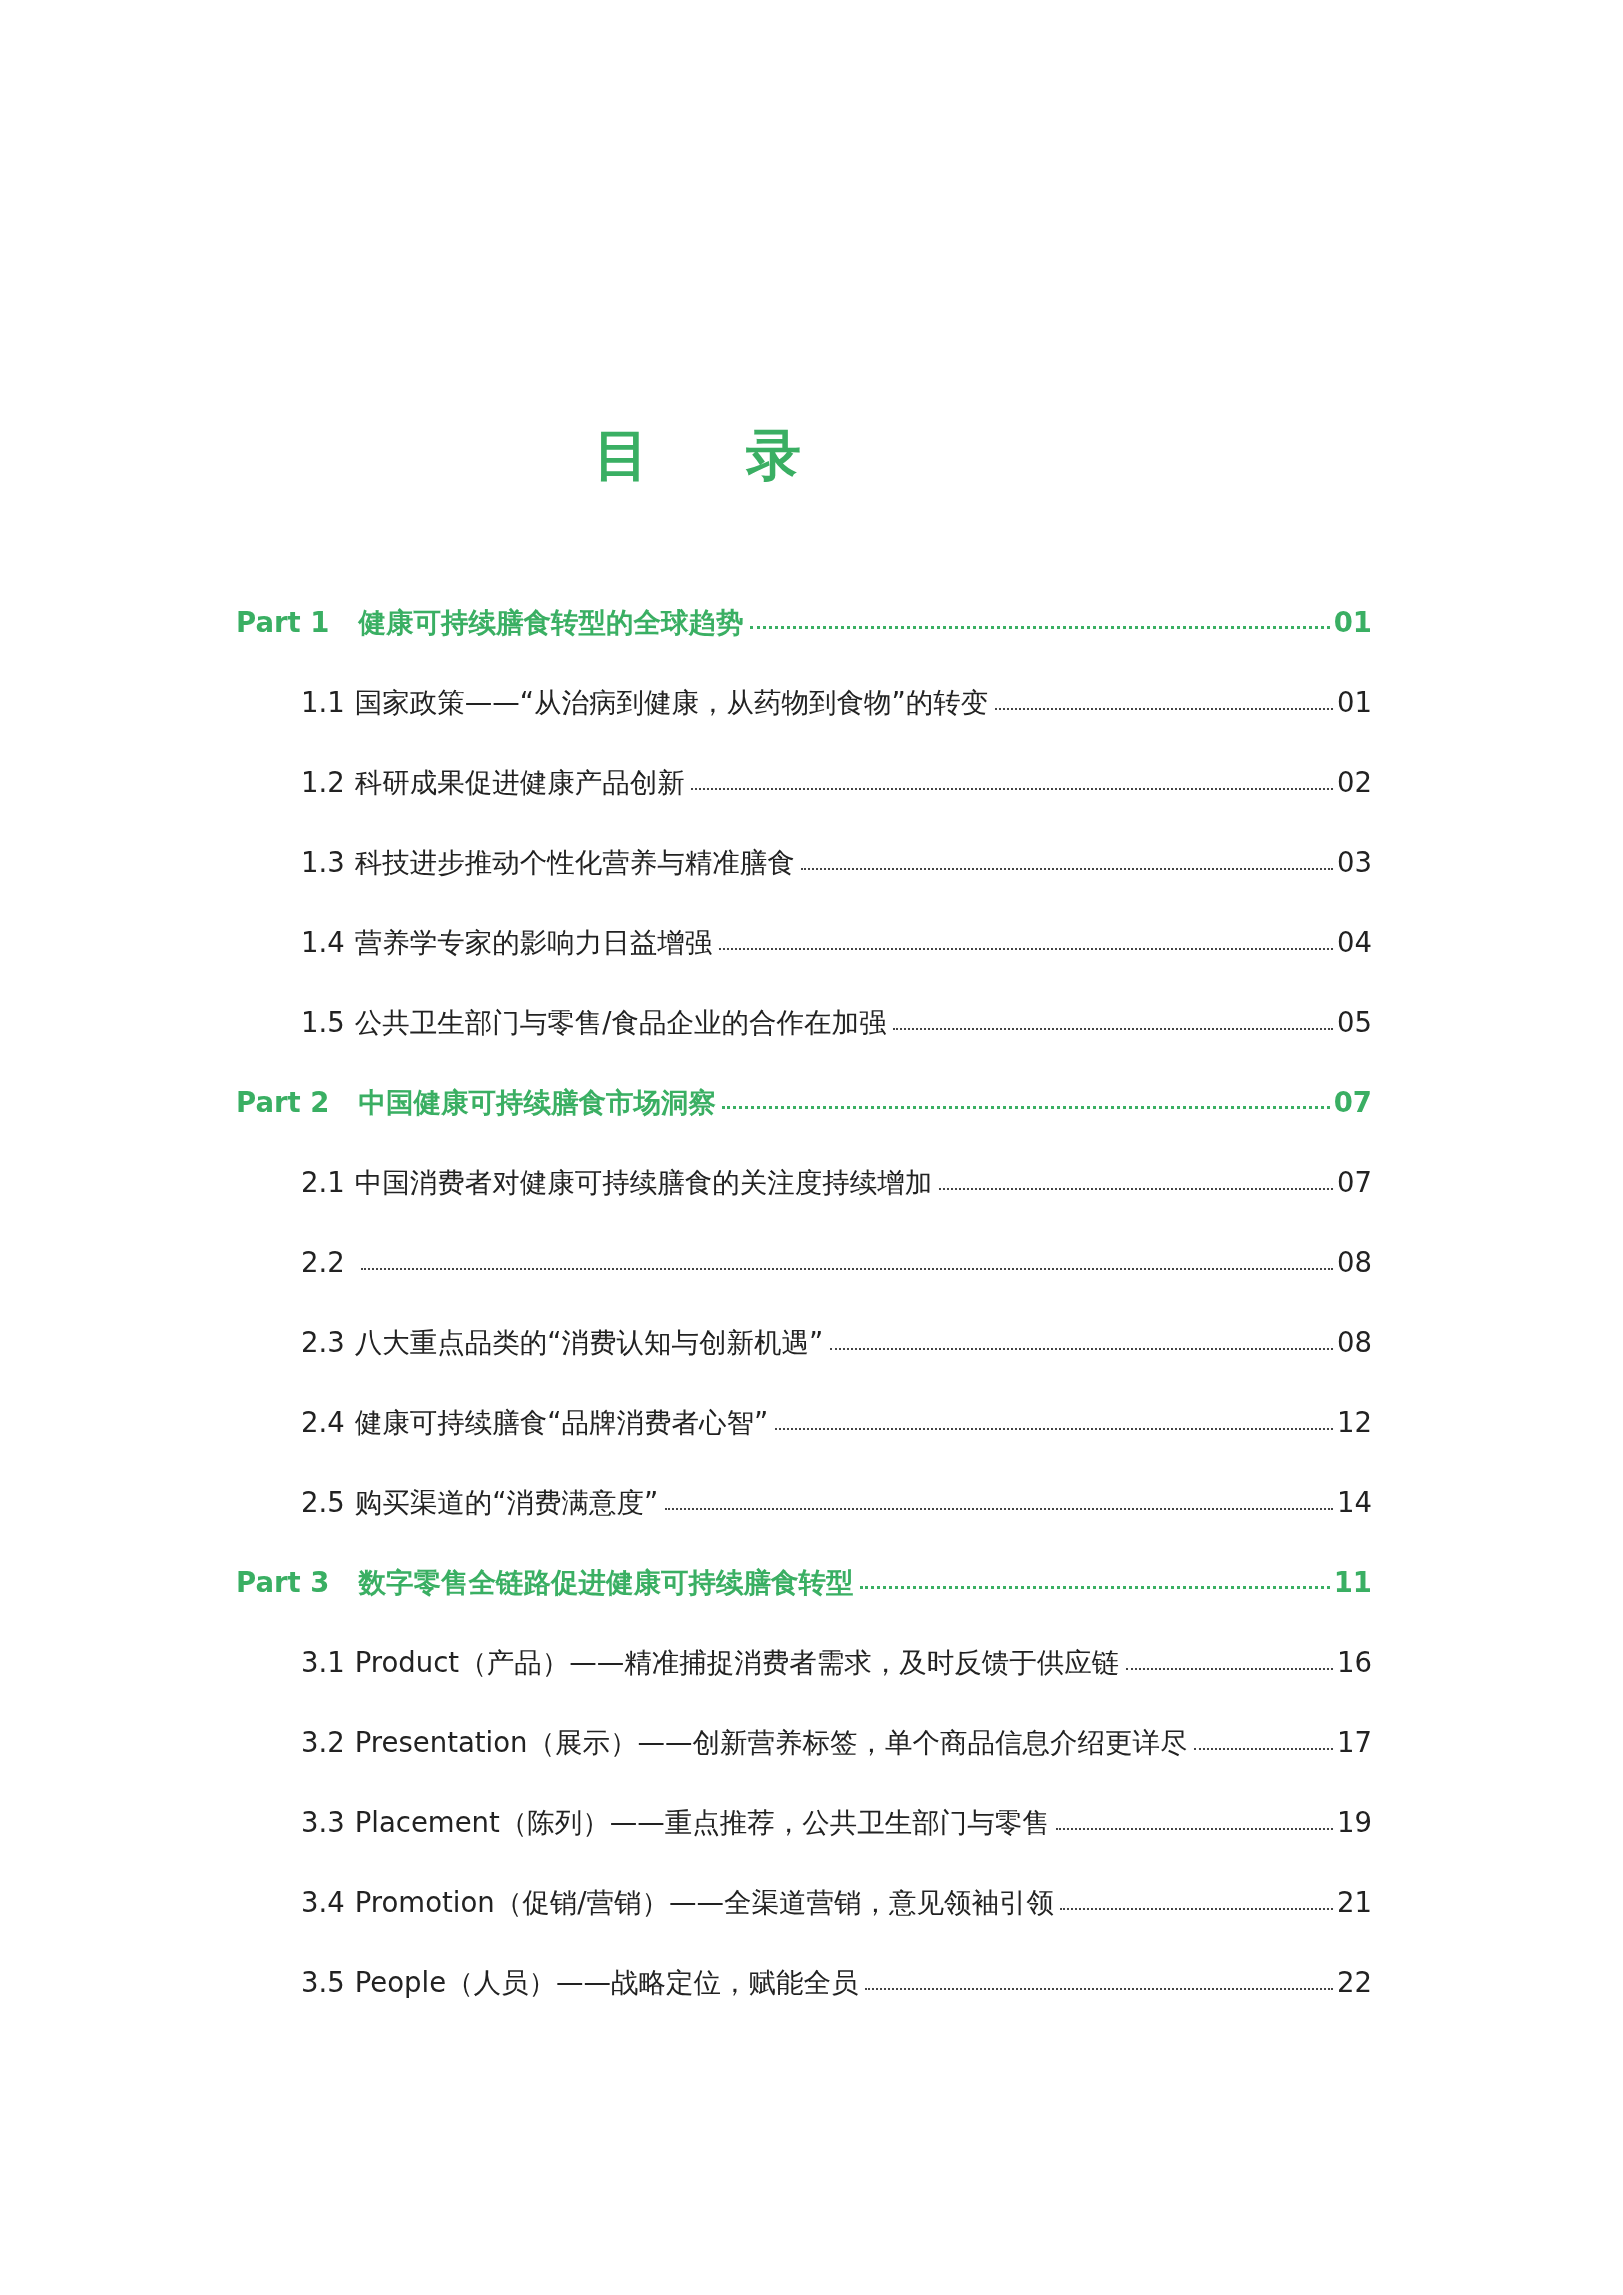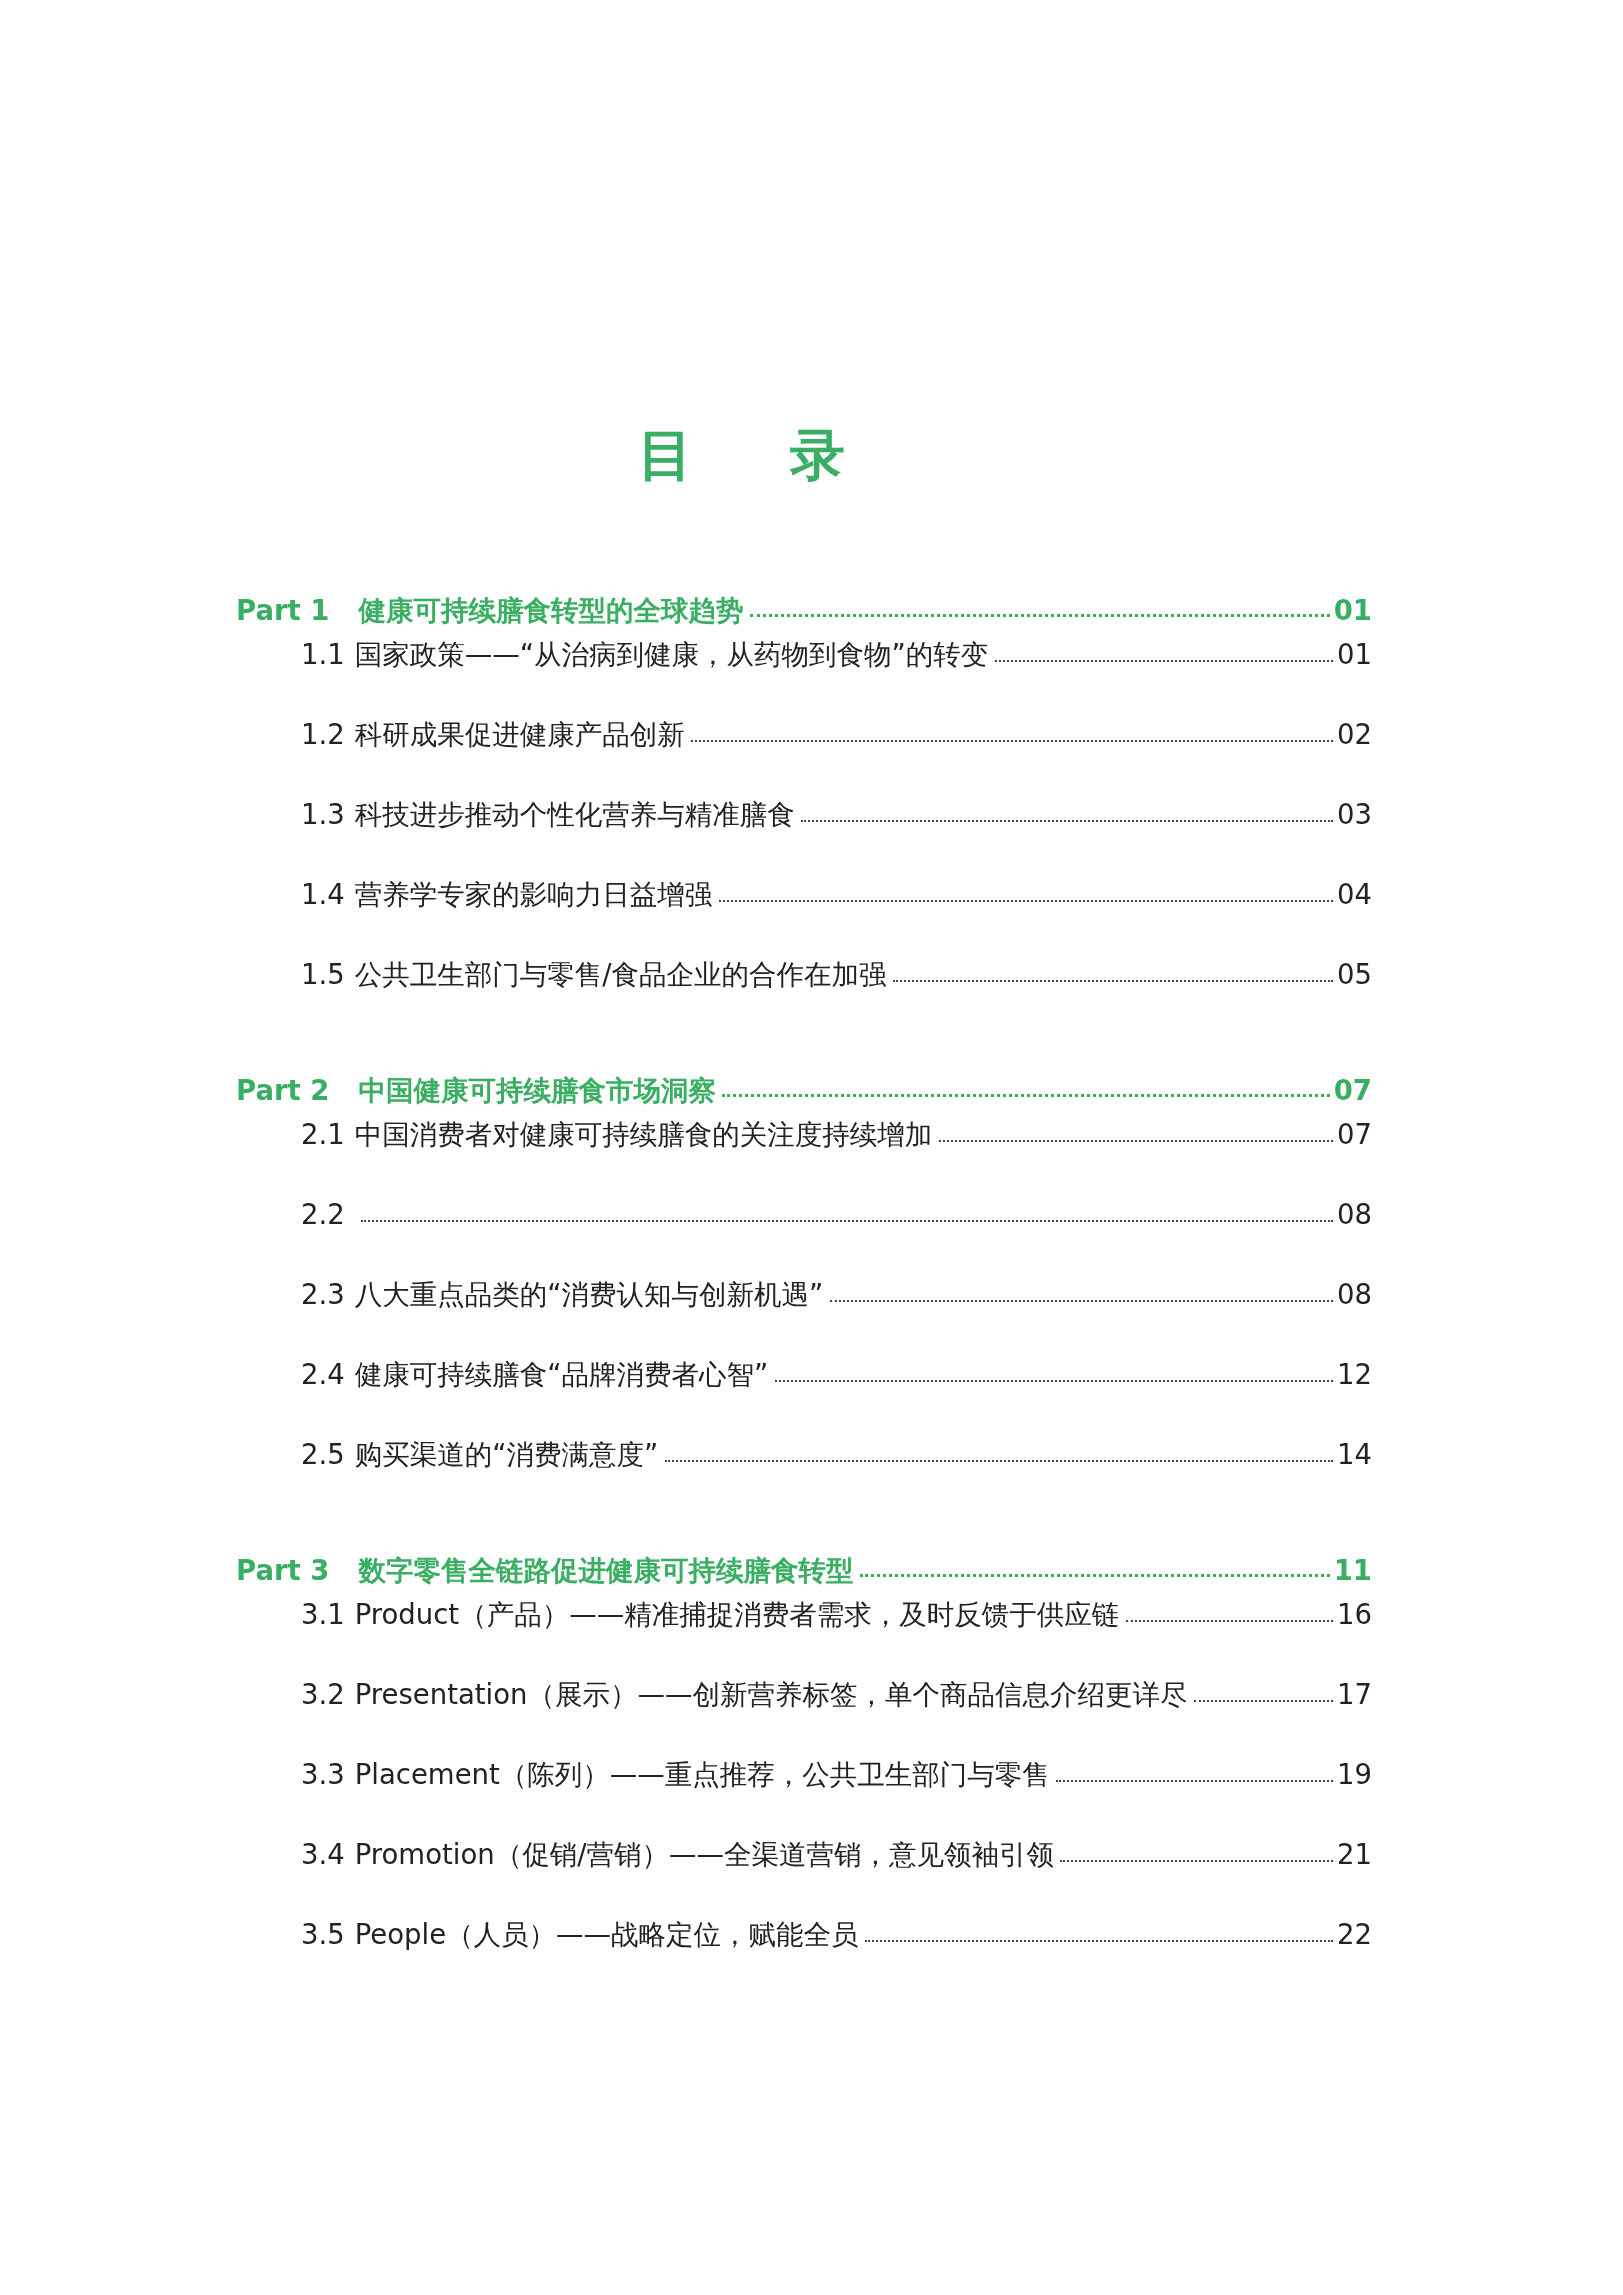--- a/index.html
+++ b/index.html
@@ -20,21 +20,20 @@
     left: 0;
     width: 1395px;
     text-align: center;
     font-size: 55px;
     font-weight: bold;
     color: #3aaf63;
     letter-spacing: 39px;
     line-height: 65px;
     padding-left: 39px;
     box-sizing: border-box;
-    margin-left: 44px;
   }
   .toc {
     position: absolute;
     top: 551px;
     left: 236px;
     width: 1136px;
   }
   .toc-row {
     display: flex;
     align-items: baseline;
@@ -72,20 +71,21 @@
     top: -2.6px;
     min-width: 13px;
   }
   .toc-row.sub .toc-leader {
     border-bottom-width: 2.6px;
     border-bottom-color: #444444;
     top: -2px;
   }
   .toc-page {
     flex: 0 0 auto;
+    margin-top: 48px;
   }
 </style>
 </head>
 <body>
 
 <h1 class="page-title">目 录</h1>
 
 <nav class="toc">
 
   <a class="toc-row part">

